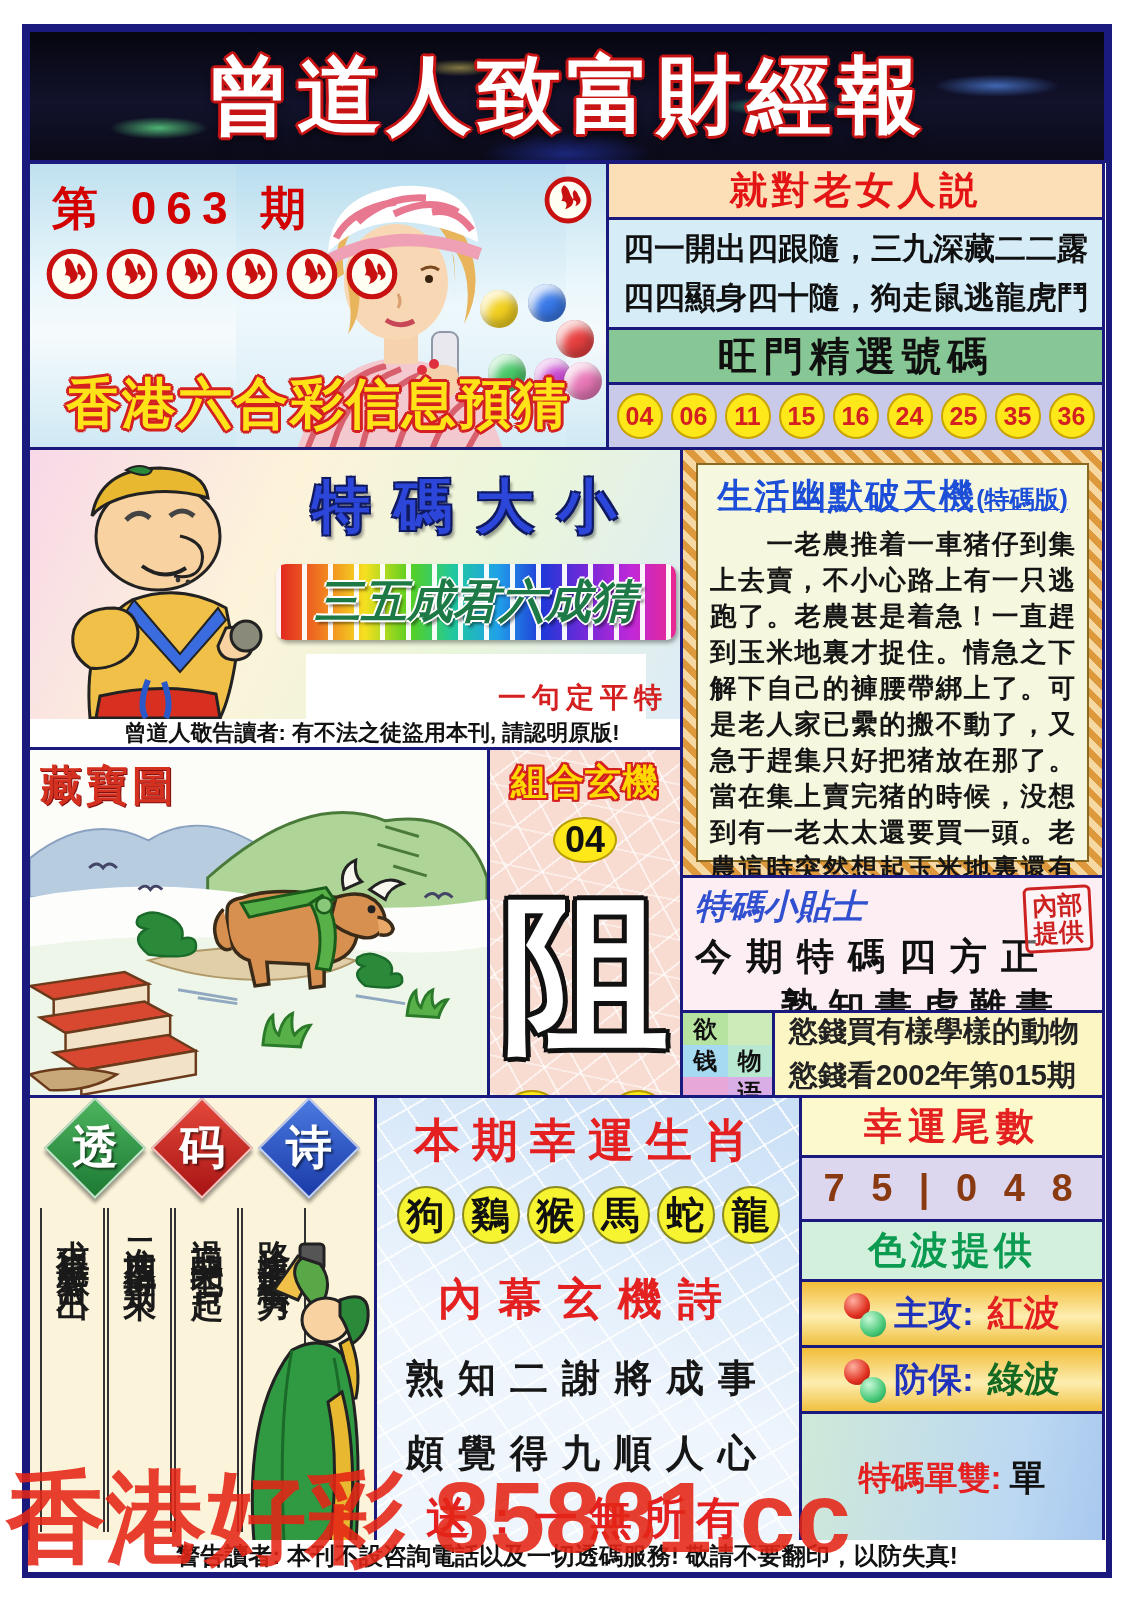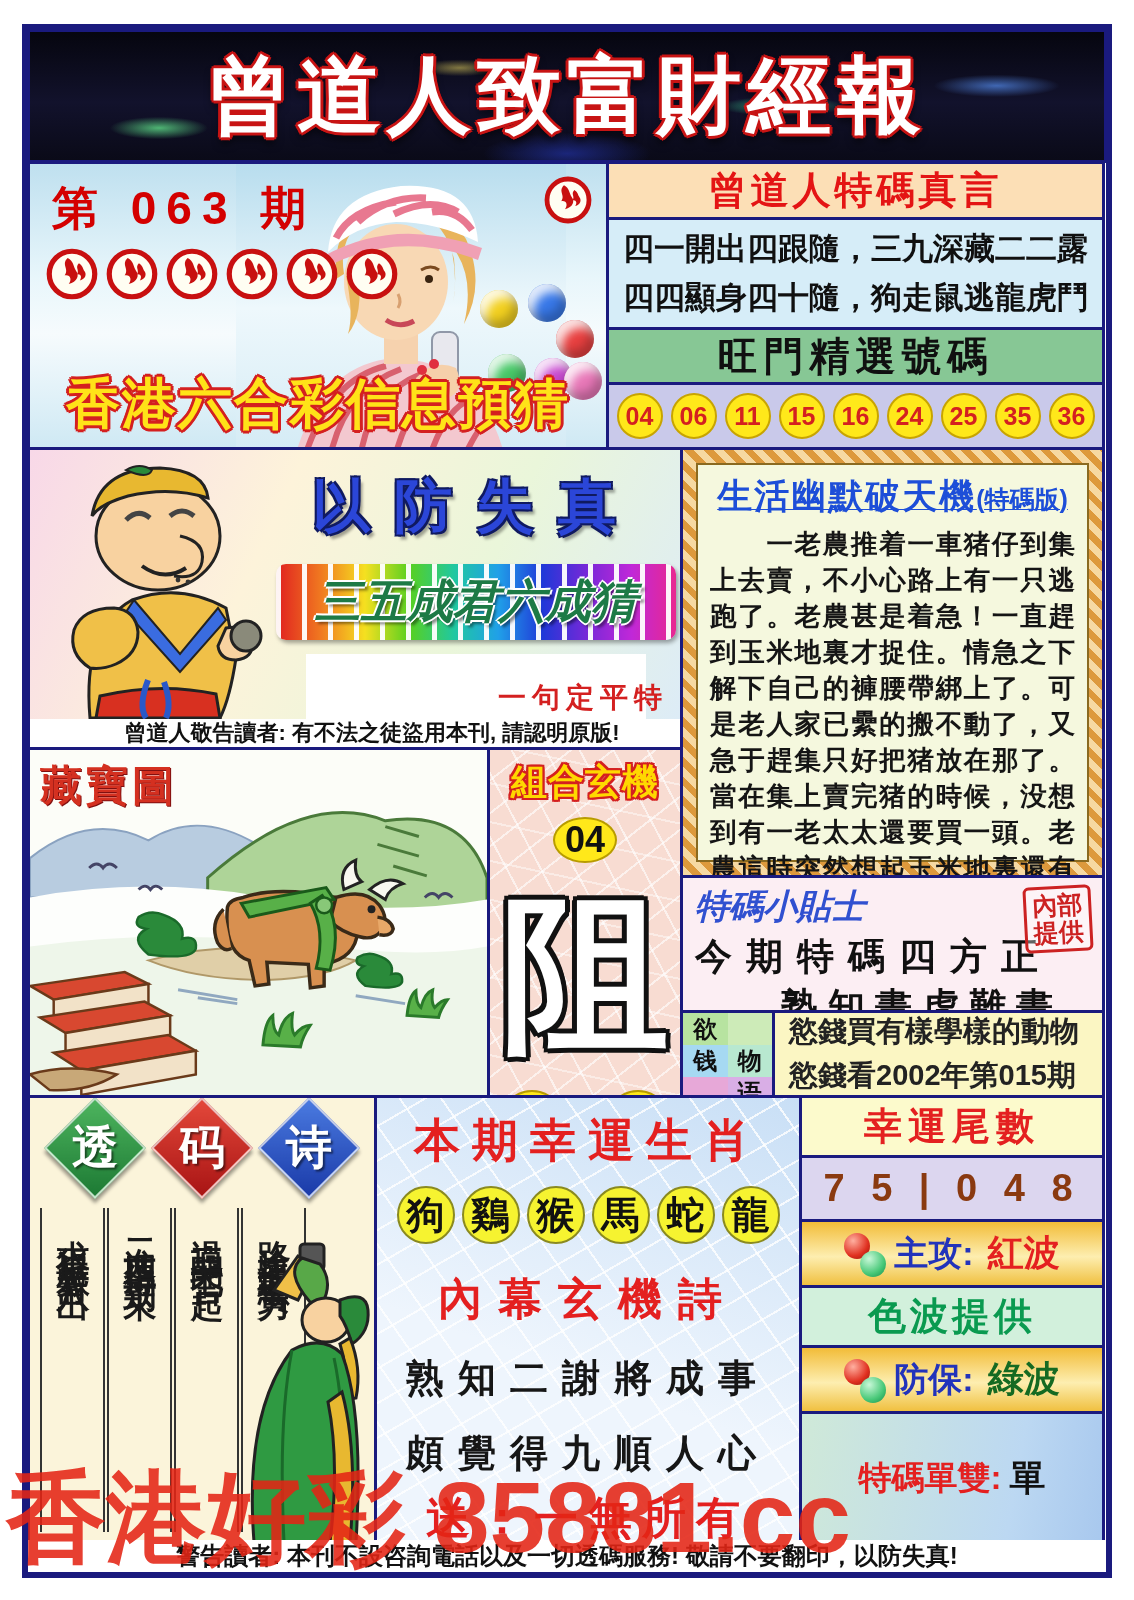--- a/index.html
+++ b/index.html
@@ -270,21 +270,21 @@
         <div class="ball" style="left:80px;top:36px;background-color:#e84040;"></div>
         <div class="ball" style="left:58px;top:74px;background-color:#c84ad0;"></div>
         <div class="ball" style="left:12px;top:70px;background-color:#48c868;"></div>
         <div class="ball" style="left:88px;top:78px;background-color:#e878b8;"></div>
       </div>
 
       <div class="photo-caption">香港六合彩信息預猜</div>
     </div>
 
     <div class="panel truth-panel">
-      <div class="truth-header">曾道人特碼真言</div>
+      <div class="truth-header">就對老女人説</div>
       <div class="truth-lines">
         <div class="truth-line">四一開出四跟隨，三九深藏二二露</div>
         <div class="truth-line">四四顯身四十隨，狗走鼠逃龍虎鬥</div>
       </div>
       <div class="picked-header">旺門精選號碼</div>
       <div class="picked-numbers">
         <div class="num-circle">04</div>
         <div class="num-circle">06</div>
         <div class="num-circle">11</div>
         <div class="num-circle">15</div>
@@ -318,21 +318,21 @@
         <path d="M60 210 Q38 196 44 172 Q52 150 84 150 Q106 152 108 174 Q108 196 86 206 Q72 212 60 210z" fill="#f0c048" stroke="#222" stroke-width="3"></path>
 
         <path d="M196 170 q22 -4 26 14 q2 16 -16 18 q-16 0 -18 -14z" fill="#f8d2a0" stroke="#222" stroke-width="3"></path>
         <circle cx="216" cy="178" r="15" fill="#8a8a7a" stroke="#222" stroke-width="3"></circle>
 
         <path d="M66 260 L190 260 L186 236 Q130 224 70 238z" fill="#d83020" stroke="#222" stroke-width="3"></path>
         <path d="M118 222 q-10 26 -2 38 M134 224 q8 22 2 36" stroke="#2a58c8" stroke-width="6" fill="none"></path>
       </svg>
 
       <div class="poem-zone">
-        <div class="poem-title">以防失真</div>
+        <div class="poem-title">特碼大小</div>
         <div class="rainbow-bar">
           <span class="rainbow-text">三五成君六成猜</span>
         </div>
         <div class="blank-box"></div>
         <div class="flat-special">一句定平特</div>
       </div>
       <div class="notice-strip">曾道人敬告讀者: 有不法之徒盜用本刊, 請認明原版!</div>
     </div>
 
     <div class="panel humor-panel">
@@ -478,29 +478,29 @@
       </div>
       <div class="inner-title">內幕玄機詩</div>
       <div class="inner-line">熟知二謝將成事</div>
       <div class="inner-line">頗覺得九順人心</div>
       <div class="gift-line">送：一無所有</div>
     </div>
 
     <div class="panel rightcol-panel">
       <div class="rc-row rc-tail-title">幸運尾數</div>
       <div class="rc-row rc-tail-nums">7 5 | 0 4 8</div>
+      <div class="rc-row rc-wave-title">色波提供</div>
       <div class="rc-row rc-gold">
         <div class="rc-balls">
             <div class="rc-ball-r"></div>
             <div class="rc-ball-g"></div>
           </div>
         <span class="rc-label-blue">主攻:</span>
         <span class="rc-val-red">紅波</span>
       </div>
-      <div class="rc-row rc-wave-title">色波提供</div>
       <div class="rc-row rc-gold">
         <div class="rc-balls">
             <div class="rc-ball-r"></div>
             <div class="rc-ball-g"></div>
           </div>
         <span class="rc-label-blue">防保:</span>
         <span class="rc-val-green">綠波</span>
       </div>
       <div class="rc-row rc-grad1">
         <span class="rc-label-red">特碼單雙:</span>

